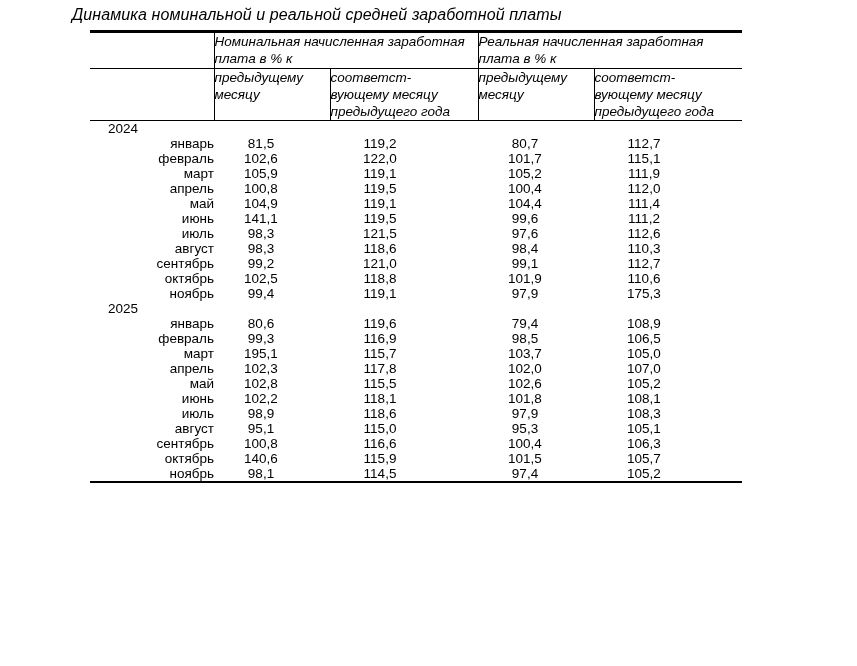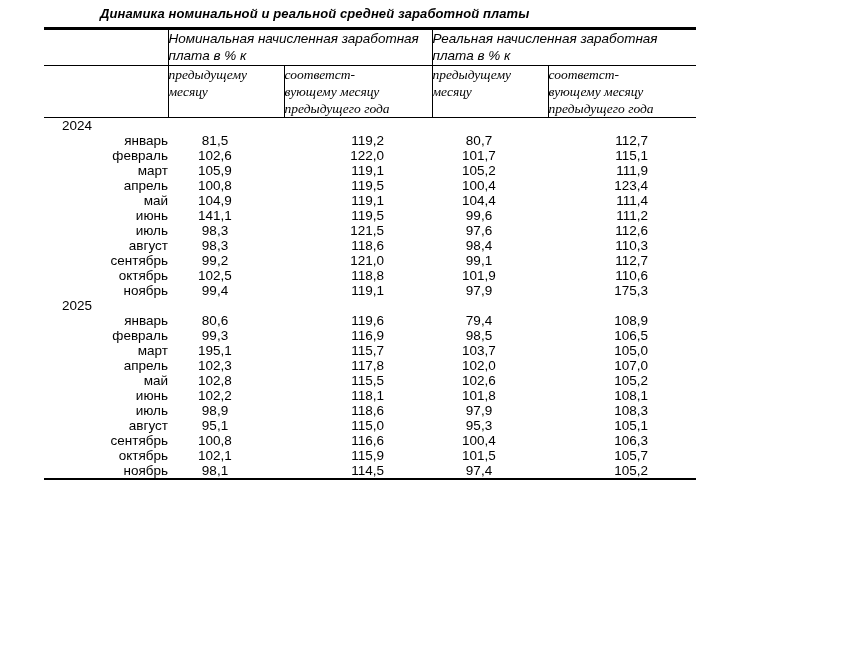--- a/index.html
+++ b/index.html
@@ -16,30 +16,30 @@
   }
   .page {
     position: relative;
     width: 857px;
     height: 666px;
     box-sizing: border-box;
     padding: 6px 0 0 0;
   }
   .title {
     font-style: italic;
-    font-weight: bold;
-    font-size: 13px;
-    padding-left: 100px;
+    font-weight: normal;
+    font-size: 16px;
+    padding-left: 72px;
     margin-bottom: 6px;
     letter-spacing: 0.1px;
   }
   table.stat {
     border-collapse: collapse;
     width: 652px;
-    margin-left: 44px;
+    margin-left: 90px;
     table-layout: fixed;
   }
   table.stat td, table.stat th {
     padding: 0;
     vertical-align: top;
     font-size: 13.5px;
   }
   
   col.c-month { width: 124px; }
   col.c-v1    { width: 116px; }
@@ -62,21 +62,20 @@
     font-style: italic;
     font-size: 13.3px;
     line-height: 1.28;
     padding: 7px 8px 6px 8px;
   }
   .hdr-sub td {
     font-style: italic;
     font-size: 13.3px;
     line-height: 1.28;
     padding: 6px 8px 7px 8px;
-    font-family: Liberation Serif, serif;
   }
   .vline {
     border-left: 1.1px solid #000;
   }
   .year-row td {
     padding: 6px 8px 2px 8px;
     font-size: 13.5px;
   }
   .year-label {
     padding-left: 18px !important;
@@ -89,21 +88,21 @@
     text-align: right;
     padding-left: 8px !important;
     white-space: nowrap;
   }
   .num {
     text-align: center;
     padding-right: 22px !important;
     white-space: nowrap;
   }
   .num-wide {
-    text-align: right;
+    text-align: center;
     padding-right: 48px !important;
     white-space: nowrap;
   }
   .spacer-cell { padding: 0; height: 0; }
 </style>
 </head>
 <body>
 
 <div class="page">
 
@@ -189,21 +188,21 @@
         <td class="num">105,9</td>
         <td class="num-wide">119,1</td>
         <td class="num">105,2</td>
         <td class="num-wide">111,9</td>
       </tr>
       <tr class="data-row">
         <td class="month">апрель</td>
         <td class="num">100,8</td>
         <td class="num-wide">119,5</td>
         <td class="num">100,4</td>
-        <td class="num-wide">123,4</td>
+        <td class="num-wide">112,0</td>
       </tr>
       <tr class="data-row">
         <td class="month">май</td>
         <td class="num">104,9</td>
         <td class="num-wide">119,1</td>
         <td class="num">104,4</td>
         <td class="num-wide">111,4</td>
       </tr>
       <tr class="data-row">
         <td class="month">июнь</td>
@@ -314,21 +313,21 @@
       </tr>
       <tr class="data-row">
         <td class="month">сентябрь</td>
         <td class="num">100,8</td>
         <td class="num-wide">116,6</td>
         <td class="num">100,4</td>
         <td class="num-wide">106,3</td>
       </tr>
       <tr class="data-row">
         <td class="month">октябрь</td>
-        <td class="num">102,1</td>
+        <td class="num">140,6</td>
         <td class="num-wide">115,9</td>
         <td class="num">101,5</td>
         <td class="num-wide">105,7</td>
       </tr>
       <tr class="data-row">
         <td class="month">ноябрь</td>
         <td class="num">98,1</td>
         <td class="num-wide">114,5</td>
         <td class="num">97,4</td>
         <td class="num-wide">105,2</td>

